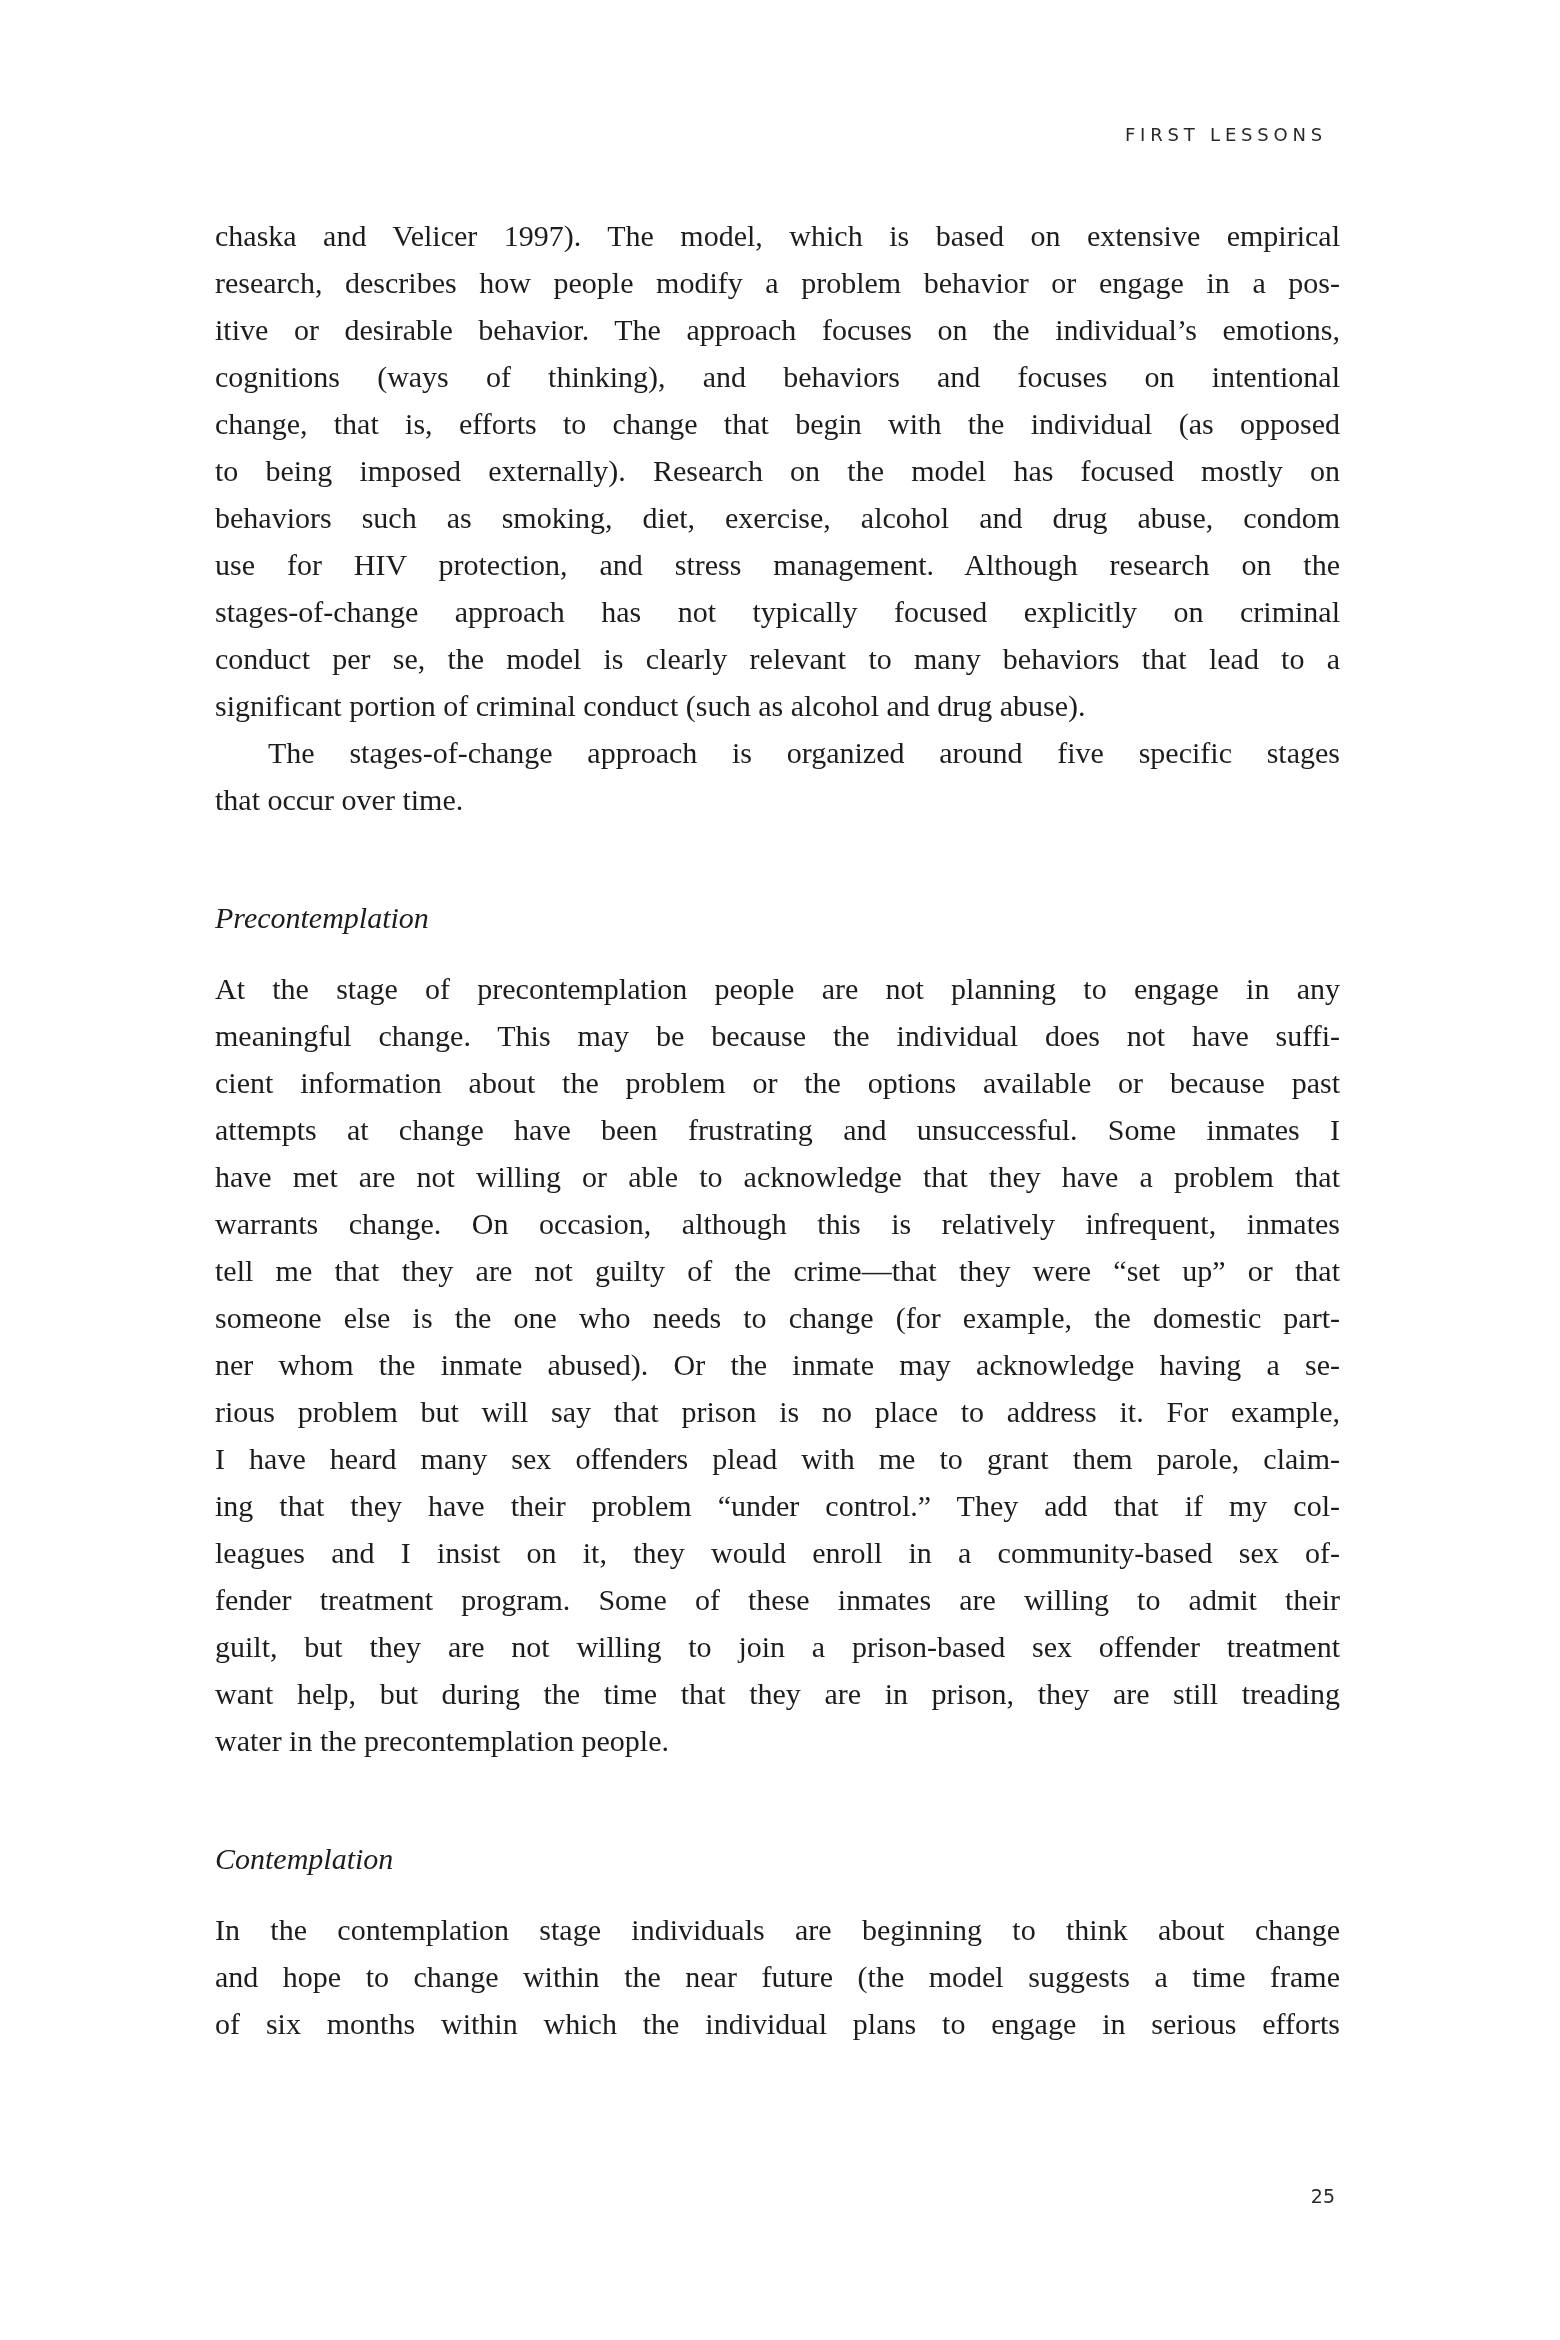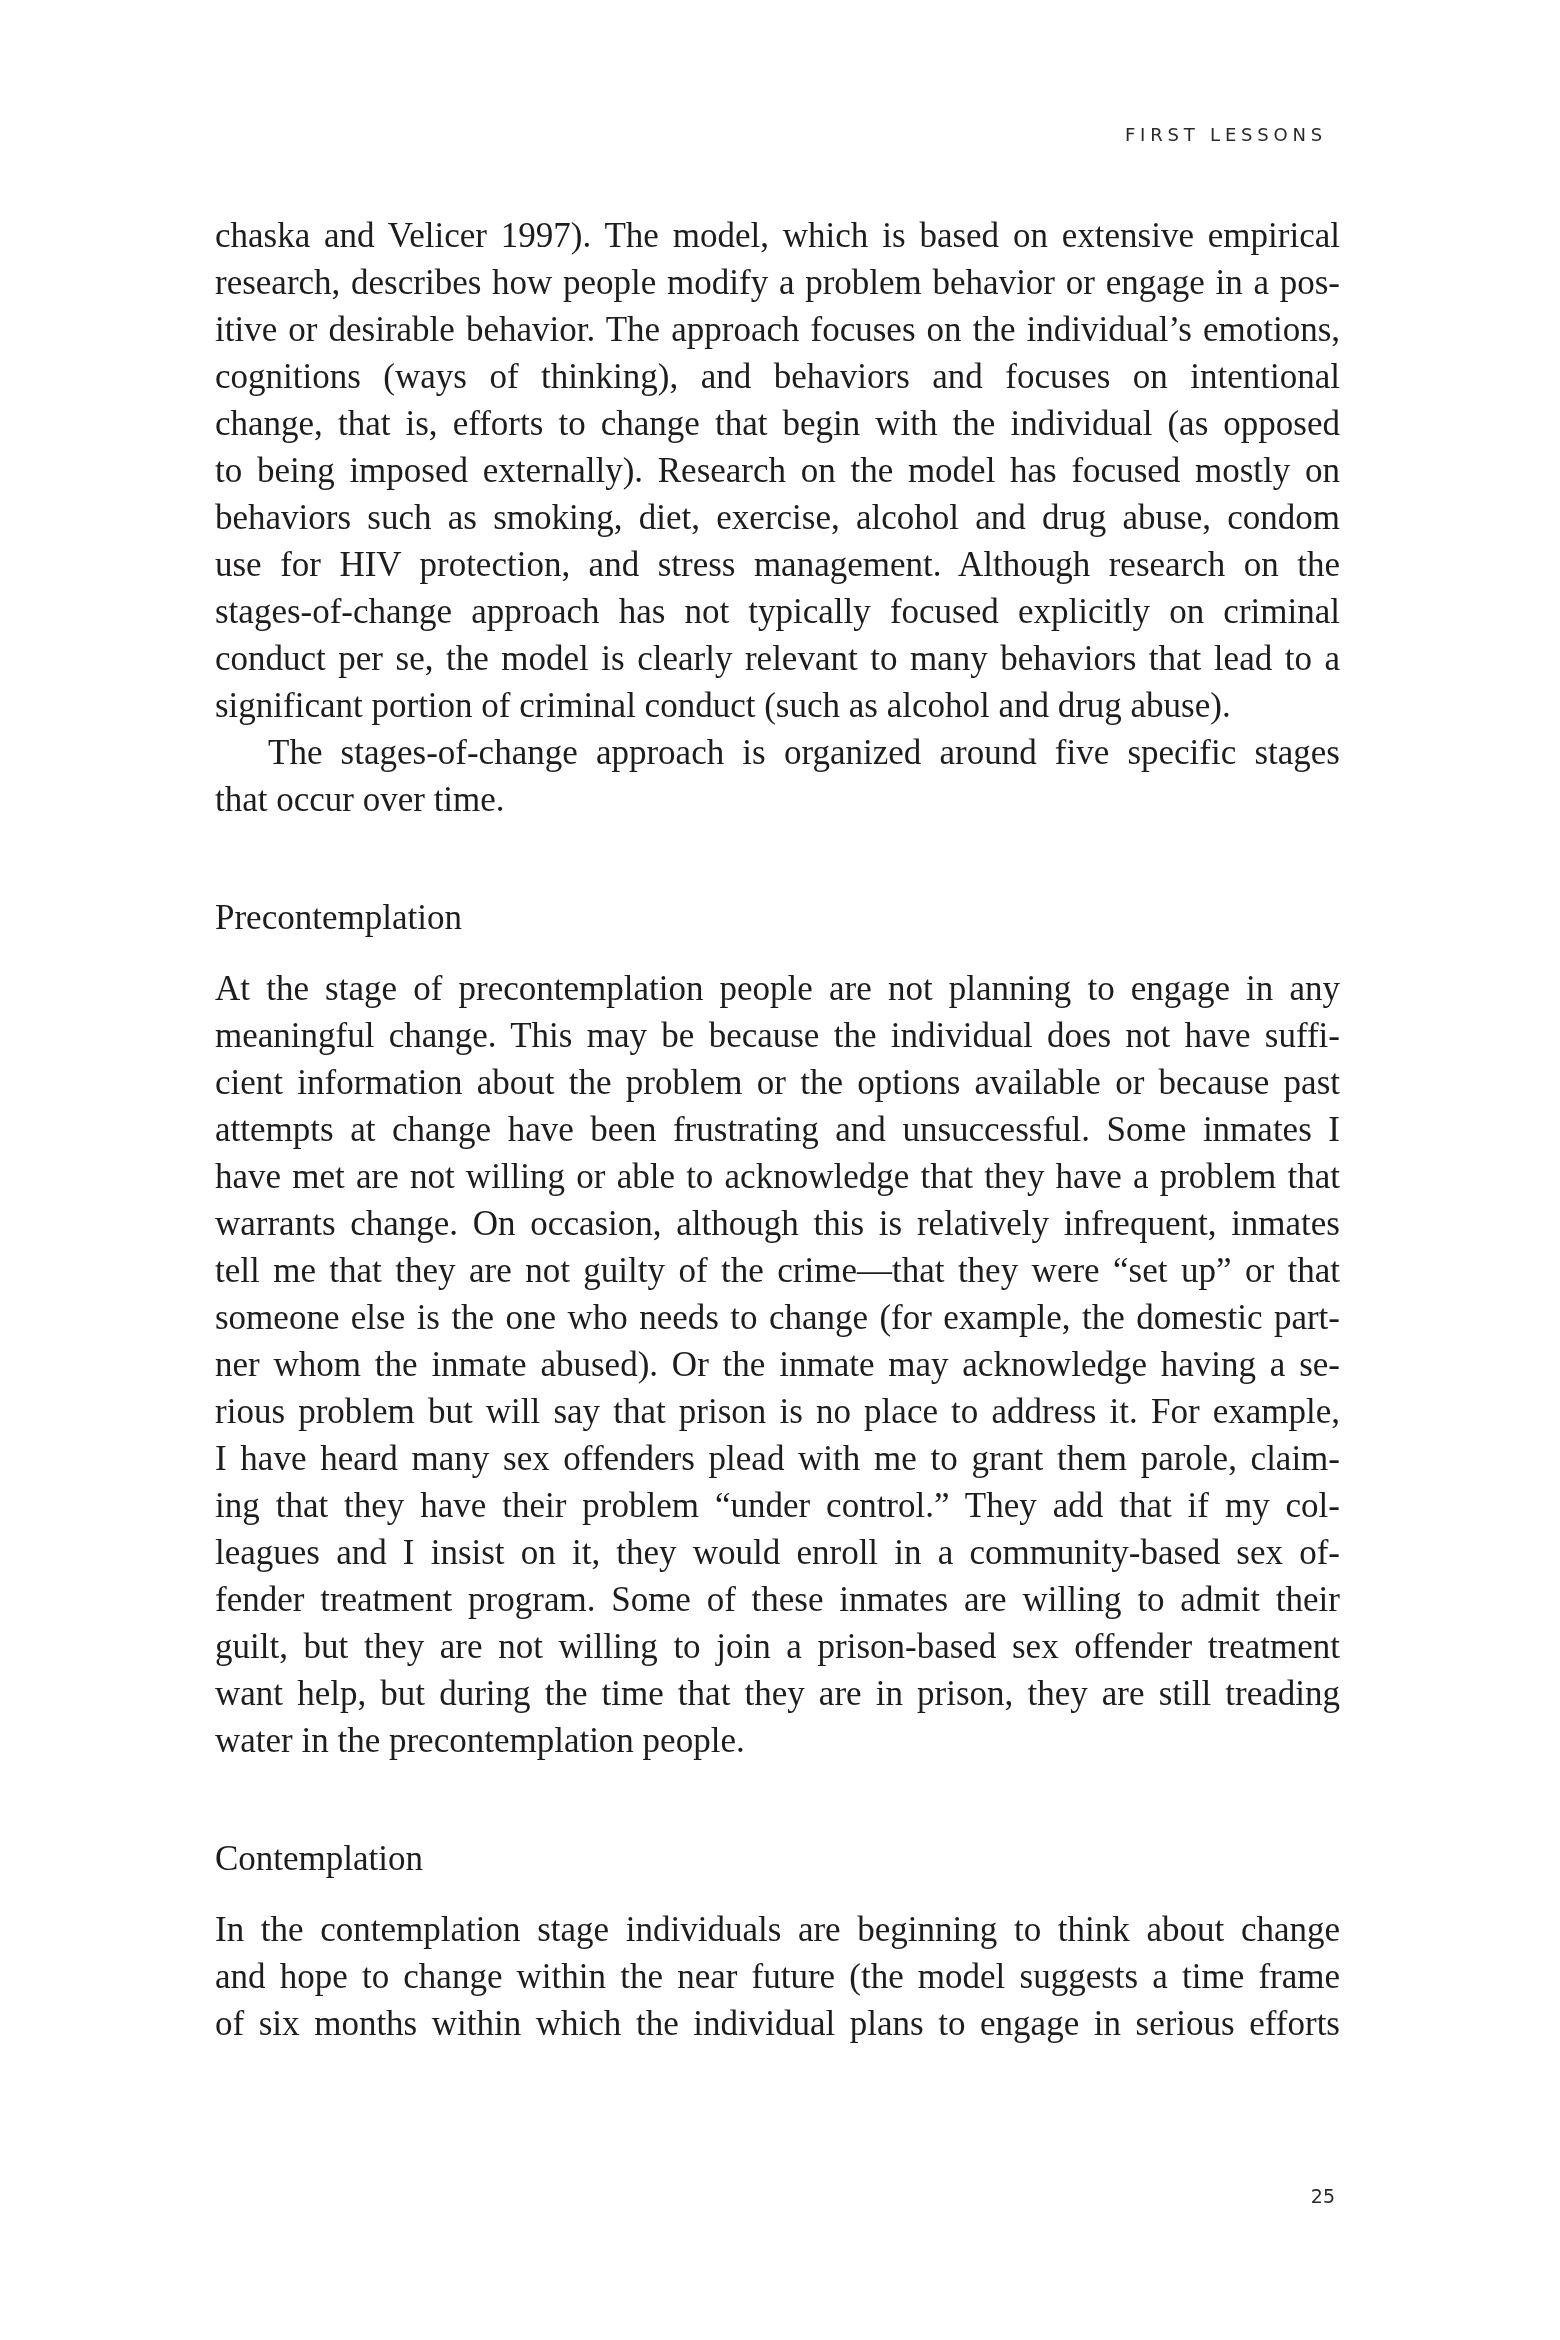--- a/index.html
+++ b/index.html
@@ -22,38 +22,39 @@
       font-size: 18px;
       letter-spacing: 4.8px;
       color: #2a2828;
     }
     .text-block {
       position: absolute;
       left: 215px;
       top: 212px;
       width: 1125px;
       font-family: "Liberation Serif", serif;
-      font-size: 35px;
+      font-size: 30px;
       line-height: 47px;
       color: #1e1c1c;
     }
     .line {
       display: block;
       white-space: nowrap;
       text-align: justify;
       text-align-last: justify;
       height: 47px;
     }
     .line.last {
       text-align-last: left;
     }
     .line.indent {
       padding-left: 53px;
     }
     .subhead {
+      font-style: italic;
       display: block;
       height: 47px;
     }
     .gap-before-head { height: 71px; }
     .gap-after-head { height: 24px; }
     .page-number {
       position: absolute;
       top: 2185px;
       right: 226px;
       font-family: "DejaVu Sans", sans-serif;

